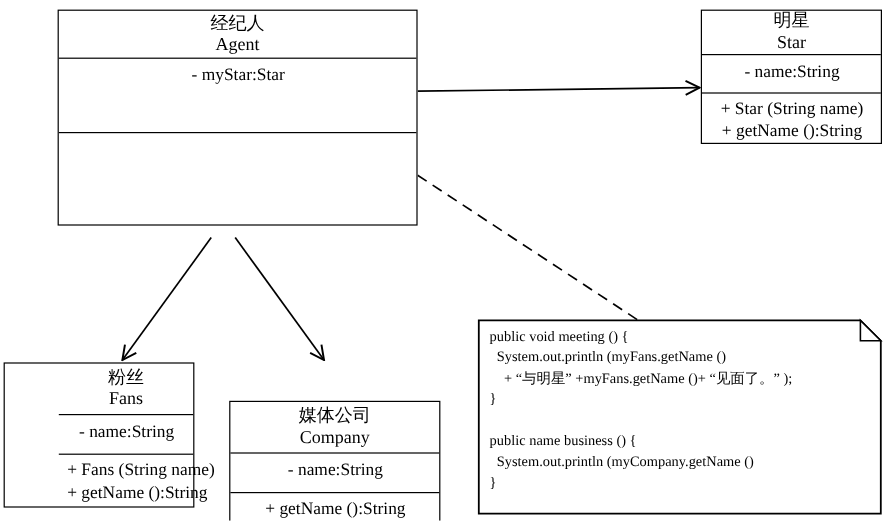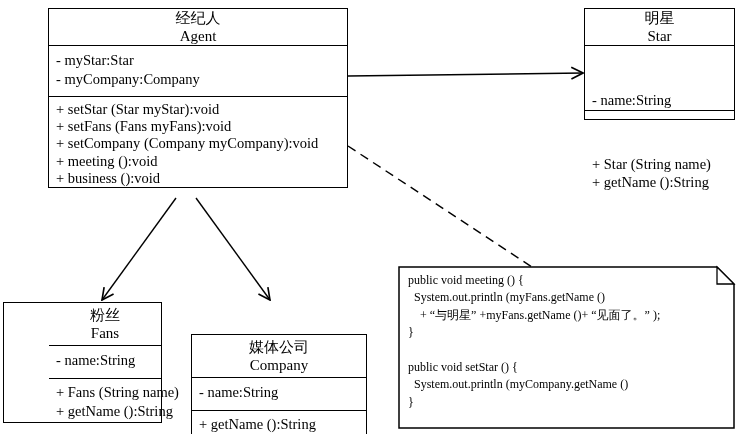--- a/index.html
+++ b/index.html
@@ -18,21 +18,21 @@
     display:flex;flex-direction:column;justify-content:center;align-items:center;
     font-size:15px;line-height:18px;
   }
   .uml-attrs{
     box-sizing:border-box;border-bottom:1.5px solid #000;
     padding:5px 6px 0 7px;font-size:14.5px;
   }
   .uml-methods{
     box-sizing:border-box;flex:1;padding:4px 6px 0 7px;font-size:14.5px;
   }
-  .uml-line{white-space:pre;line-height:18.6px;}
+  .uml-line{white-space:pre;line-height:18.6px;text-align:center;}
   .tight .uml-line{line-height:17.2px;}
   .note-text{
     position:absolute;left:399px;top:267px;width:335px;height:161px;
     box-sizing:border-box;padding:5px 4px 0 9px;font-size:12px;
   }
   .code-line{white-space:pre;line-height:17.4px;min-height:17.4px;}
 </style>
 </head>
 <body>
 
@@ -57,32 +57,24 @@
     <path d="M717,267 L717,284 L734,284 Z" fill="#ffffff" stroke="#000" stroke-width="1.3"></path>
   </svg>
 
   <div class="uml-class" style="left:48px;top:8px;width:300px;height:180px;">
     <div class="uml-title" style="height:40px;">
       <div>经纪人</div>
       <div>Agent</div>
     </div>
     <div class="uml-attrs" style="height:62px;">
         <div class="uml-line">- myStar:Star</div>
-        <div class="uml-line">- myCompany:Company</div>
-      </div>
-    <div class="uml-methods tight">
-        <div class="uml-line">+ setStar (Star myStar):void</div>
-        <div class="uml-line">+ setFans (Fans myFans):void</div>
-        <div class="uml-line">+ setCompany (Company myCompany):void</div>
-        <div class="uml-line">+ meeting ():void</div>
-        <div class="uml-line">+ business ():void</div>
       </div>
   </div>
 
-  <div class="uml-class" style="left:584px;top:8px;width:151px;height:112px;gap:40px;">
+  <div class="uml-class" style="left:584px;top:8px;width:151px;height:112px;">
     <div class="uml-title" style="height:39px;">
       <div>明星</div>
       <div>Star</div>
     </div>
     <div class="uml-attrs" style="height:33px;">
         <div class="uml-line">- name:String</div>
       </div>
     <div class="uml-methods">
         <div class="uml-line">+ Star (String name)</div>
         <div class="uml-line">+ getName ():String</div>
@@ -115,18 +107,18 @@
         <div class="uml-line">+ getName ():String</div>
       </div>
   </div>
 
   <div class="note-text">
       <div class="code-line">public void meeting () {</div>
       <div class="code-line">  System.out.println (myFans.getName ()</div>
       <div class="code-line">    + “与明星” +myFans.getName ()+ “见面了。” );</div>
       <div class="code-line">}</div>
       <div class="code-line"></div>
-      <div class="code-line">public void setStar () {</div>
+      <div class="code-line">public name business () {</div>
       <div class="code-line">  System.out.println (myCompany.getName ()</div>
       <div class="code-line">}</div>
     </div>
 
 </div>
 
 </body></html>

